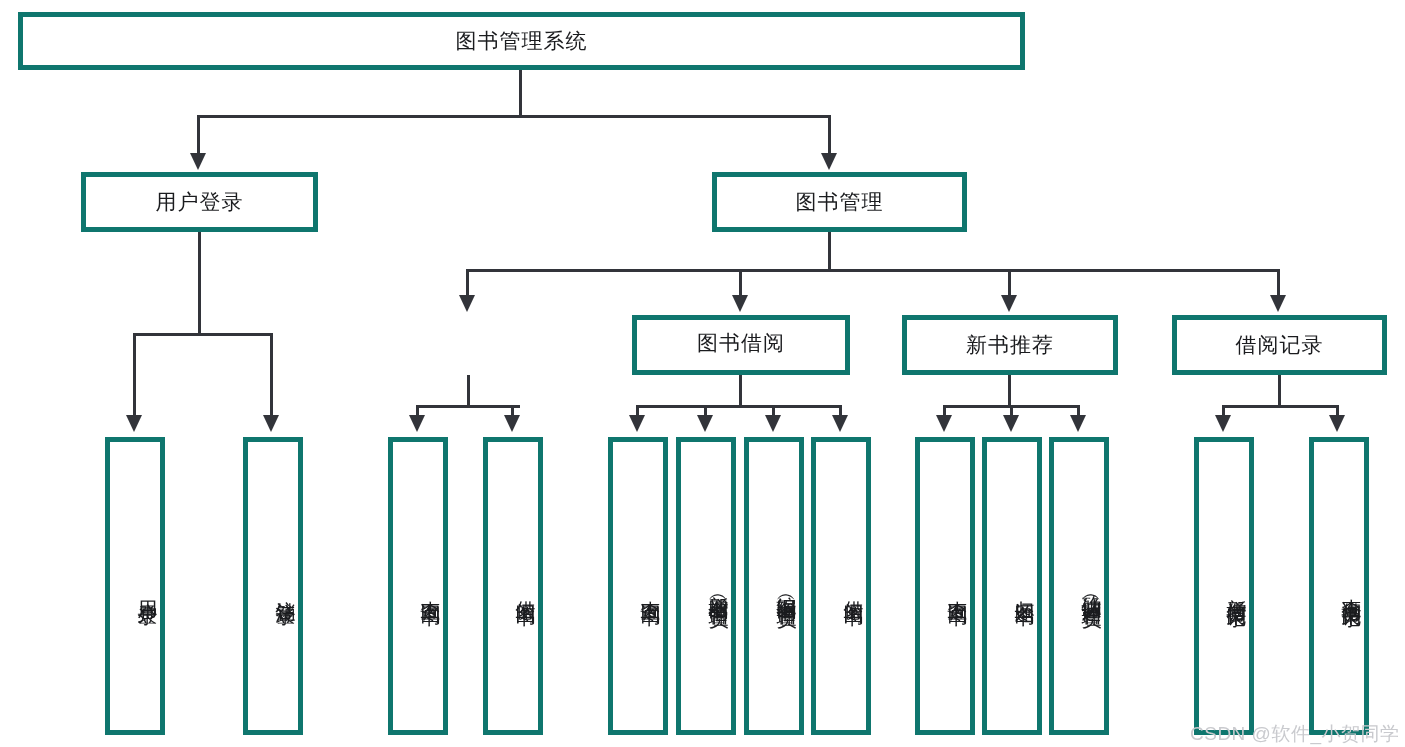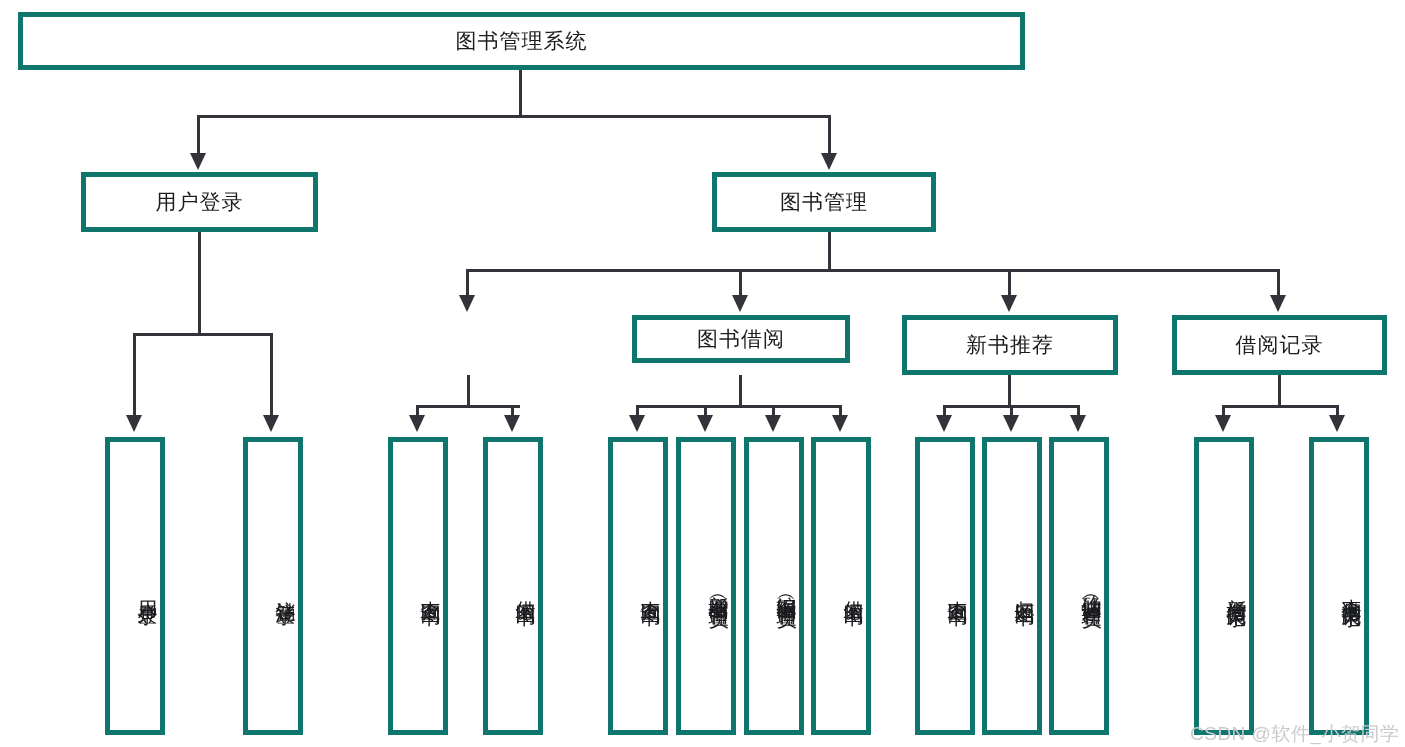--- a/index.html
+++ b/index.html
@@ -77,21 +77,21 @@
 
   <div class="edge h" style="left:197px; top:115px; width:634px; height:3px;"></div>
 
   <div class="edge v" style="left:197px; top:115px; width:3px; height:40px;"></div>
   <div class="arrow" style="left:190px; top:153px;"></div>
   <div class="edge v" style="left:828px; top:115px; width:3px; height:40px;"></div>
   <div class="arrow" style="left:821px; top:153px;"></div>
 
   <div class="node horiz" style="left:81px; top:172px; width:237px; height:60px;">用户登录</div>
 
-  <div class="node horiz" style="left:712px; top:172px; width:224px; height:60px;">图书管理</div>
+  <div class="node horiz" style="left:712px; top:172px; width:255px; height:60px;">图书管理</div>
 
   <div class="edge v" style="left:198px; top:232px; width:3px; height:104px;"></div>
   <div class="edge h" style="left:133px; top:333px; width:139px; height:3px;"></div>
   <div class="edge v" style="left:133px; top:333px; width:3px; height:84px;"></div>
   <div class="arrow" style="left:126px; top:415px;"></div>
   <div class="edge v" style="left:270px; top:333px; width:3px; height:84px;"></div>
   <div class="arrow" style="left:263px; top:415px;"></div>
 
   <div class="edge v" style="left:828px; top:232px; width:3px; height:40px;"></div>
   <div class="edge h" style="left:466px; top:269px; width:813px; height:3px;"></div>
@@ -101,21 +101,21 @@
 
   <div class="edge v" style="left:739px; top:269px; width:3px; height:28px;"></div>
   <div class="arrow" style="left:732px; top:295px;"></div>
 
   <div class="edge v" style="left:1008px; top:269px; width:3px; height:28px;"></div>
   <div class="arrow" style="left:1001px; top:295px;"></div>
 
   <div class="edge v" style="left:1277px; top:269px; width:3px; height:28px;"></div>
   <div class="arrow" style="left:1270px; top:295px;"></div>
 
-  <div class="node horiz" style="left:632px; top:315px; width:218px; height:48px;">图书借阅</div>
+  <div class="node horiz" style="left:632px; top:315px; width:218px; height:60px;font-family:Liberation Mono, monospace;">图书借阅</div>
   <div class="node horiz" style="left:902px; top:315px; width:216px; height:60px;">新书推荐</div>
   <div class="node horiz" style="left:1172px; top:315px; width:215px; height:60px;text-align:right;">借阅记录</div>
 
   <div class="edge v" style="left:467px; top:375px; width:3px; height:33px;"></div>
   <div class="edge h" style="left:416px; top:405px; width:104px; height:3px;"></div>
   <div class="edge v" style="left:416px; top:405px; width:3px; height:12px;"></div>
   <div class="arrow" style="left:409px; top:415px;"></div>
   <div class="edge v" style="left:511px; top:405px; width:3px; height:12px;"></div>
   <div class="arrow" style="left:504px; top:415px;"></div>
 

